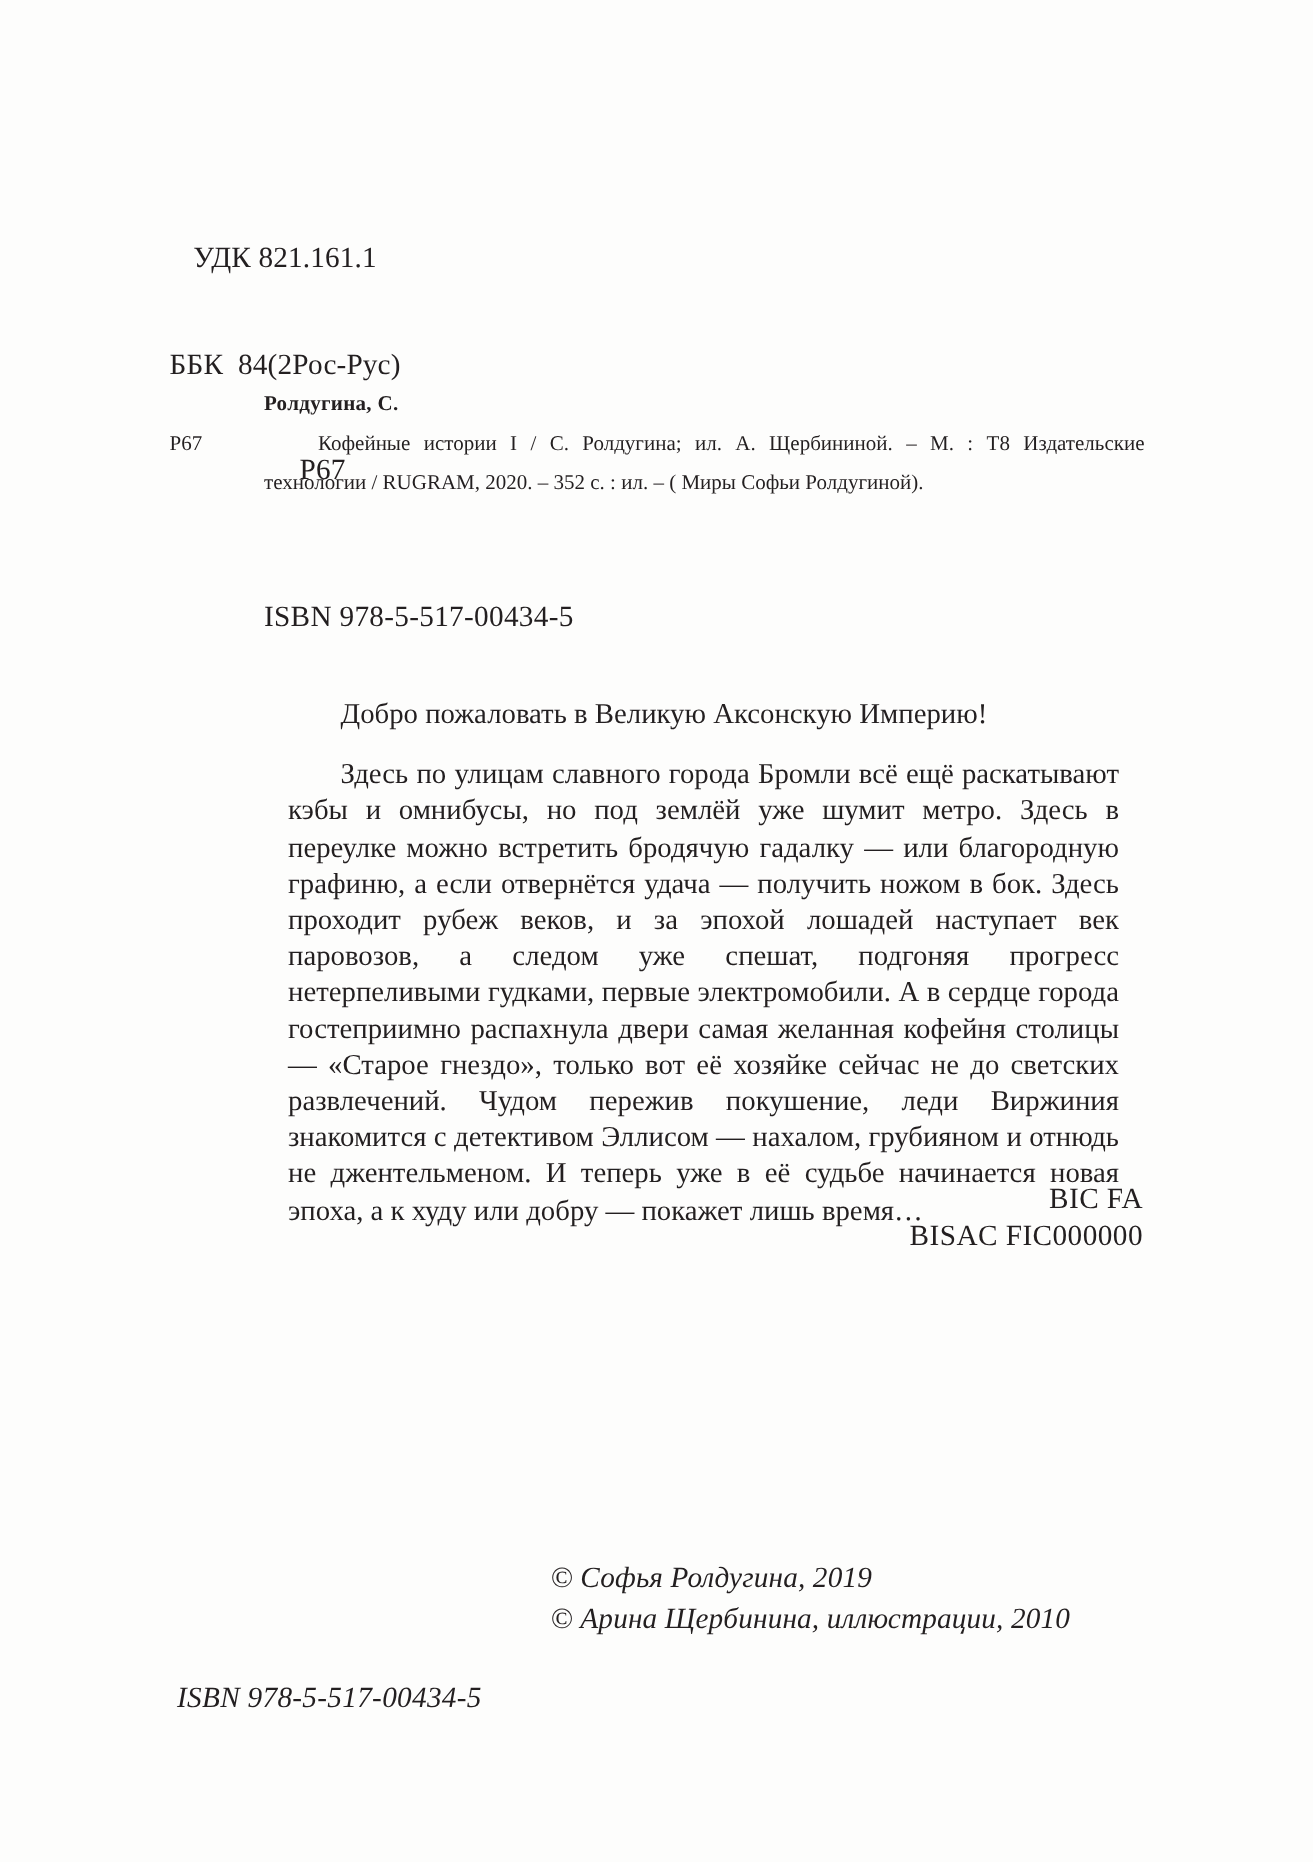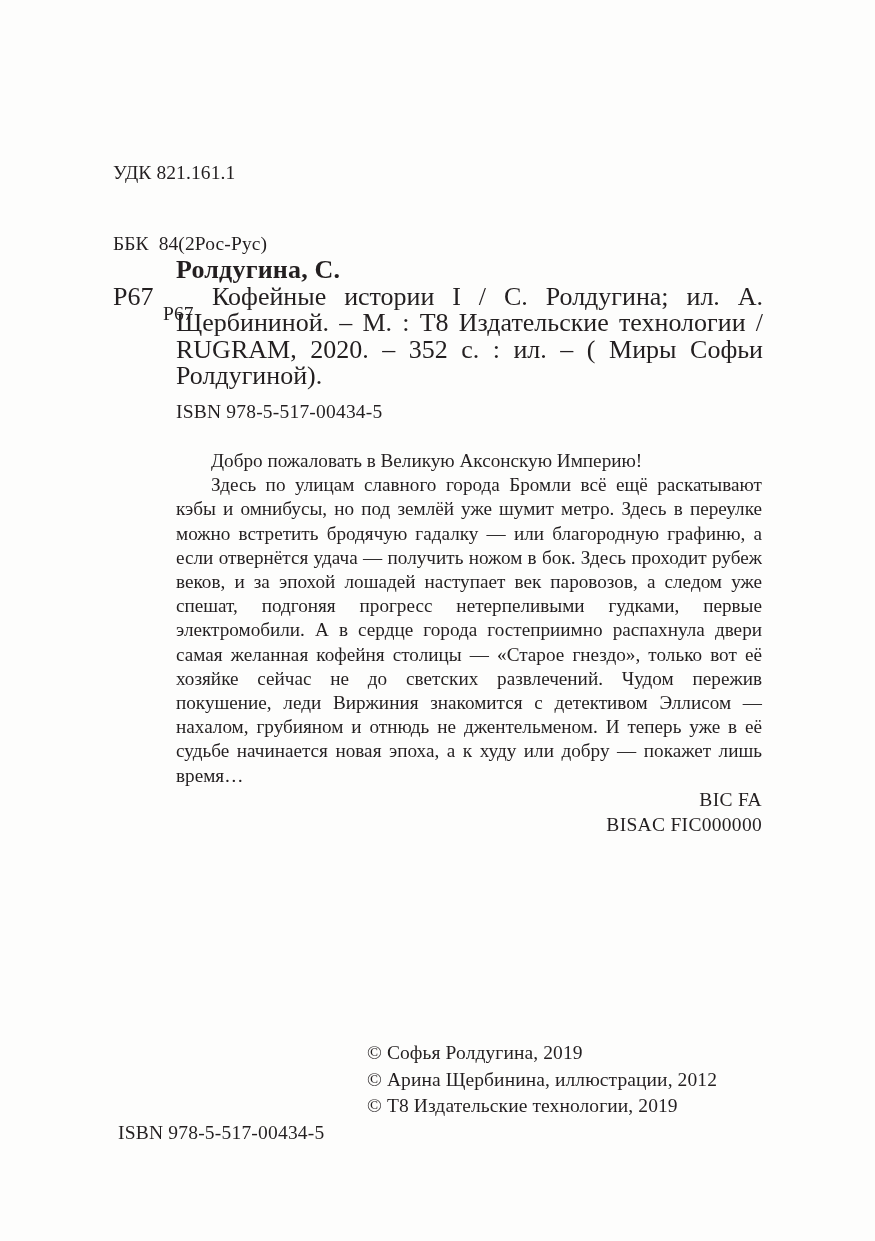--- a/index.html
+++ b/index.html
@@ -20,30 +20,30 @@
   
   #classification {
     position: absolute;
     left: 113px;
     top: 114px;
     font-size: 19.5px;
     line-height: 23.5px;
     letter-spacing: 0.1px;
     white-space: pre;
   }
-  #classification .code-line { display: block; }
+  #classification .code-line { display: block; text-align: center; }
   #classification .code-line.indented { padding-left: 50px; }
 
   
   #biblio {
     position: absolute;
     left: 113px;
     top: 257px;
     width: 650px;
-    font-size: 26px;
+    font-size: 14px;
     line-height: 26.5px;
   }
   #biblio .author {
     font-weight: bold;
     padding-left: 63px;
     display: block;
     letter-spacing: 0.2px;
   }
   #biblio .entry-row {
     display: flex;
@@ -76,21 +76,21 @@
     position: absolute;
     left: 176px;
     top: 449px;
     width: 586px;
     font-size: 19.2px;
     line-height: 24.2px;
     text-align: justify;
     text-align-last: left;
   }
   #annotation p {
-    margin: 0;
+    margin: 16px;
     text-indent: 35px;
   }
   #annotation p.tail {
     text-indent: 35px;
   }
 
   
   #subject-codes {
     position: absolute;
     right: 113px;
@@ -102,20 +102,21 @@
   }
   #subject-codes span { display: block; }
 
   
   #colophon {
     position: absolute;
     left: 0;
     top: 1040px;
     width: 853px;
     height: 130px;
+    font-style: italic;
   }
   #copyright-list {
     position: absolute;
     left: 367px;
     top: 0;
     font-size: 19.5px;
     line-height: 26.5px;
     letter-spacing: 0.1px;
   }
   #copyright-list span { display: block; white-space: nowrap; }
@@ -154,17 +155,16 @@
 </div>
 
 <div id="subject-codes">
   <span>BIC FA</span>
   <span>BISAC FIC000000</span>
 </div>
 
 <div id="colophon">
   <div id="copyright-list">
     <span>© Софья Ролдугина, 2019</span>
-    <span>© Арина Щербинина, иллюстрации, 2012</span>
-    <span>© Т8 Издательские технологии, 2019</span>
+    <span>© Арина Щербинина, иллюстрации, 2010</span>
   </div>
   <div id="isbn-footer">ISBN 978-5-517-00434-5</div>
 </div>
 
 </body></html>

